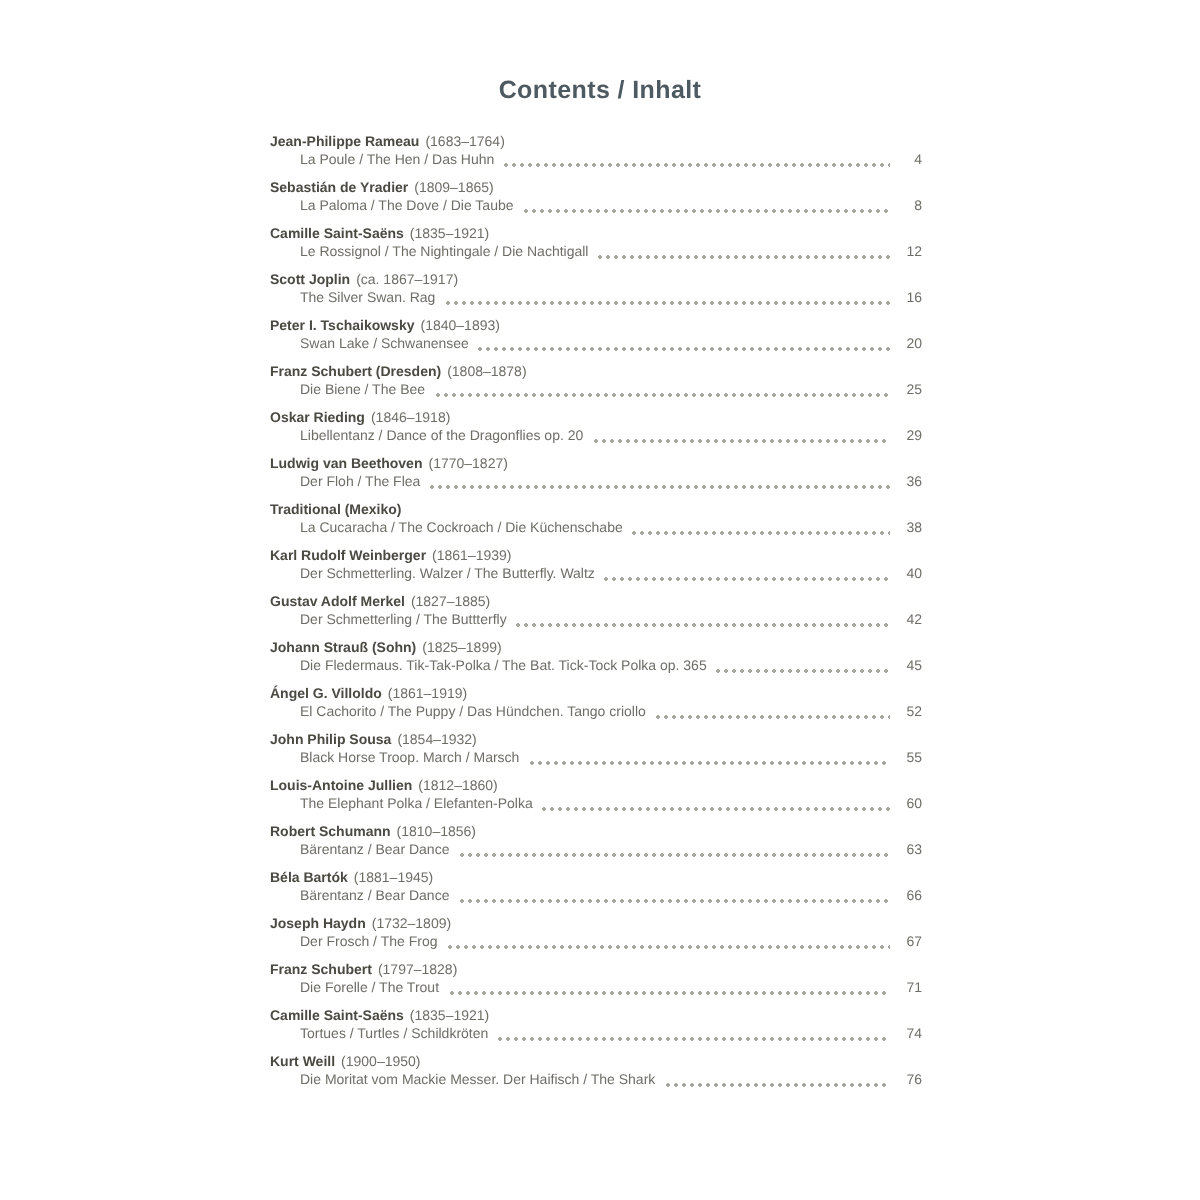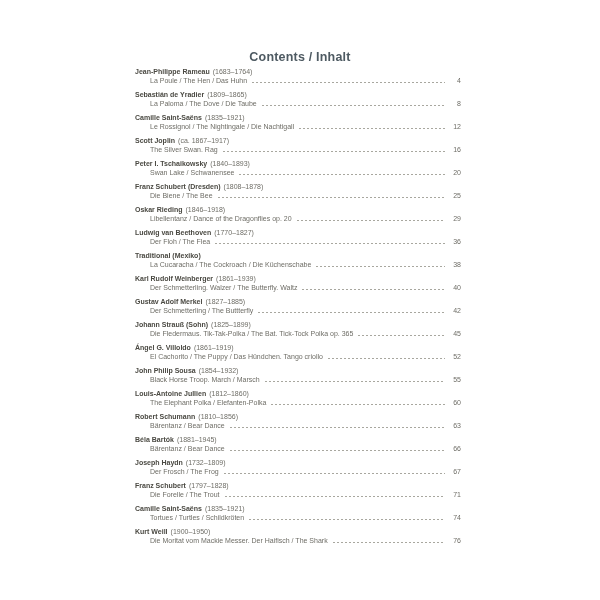--- a/index.html
+++ b/index.html
@@ -13,21 +13,21 @@
     height: 600px;
     background: var(--page-bg, #ffffff);
     font-family: "Liberation Sans", sans-serif;
     overflow: hidden;
   }
   .title {
     position: absolute;
     top: 38px;
     left: 0;
     right: 0;
-    margin: 12px;
+    margin: 0;
     text-align: center;
     font-size: 12.5px;
     font-weight: 600;
     letter-spacing: 0.2px;
     color: var(--title-color, #4e5a62);
   }
   .entries {
     position: absolute;
     top: 67px;
     left: 135px;

